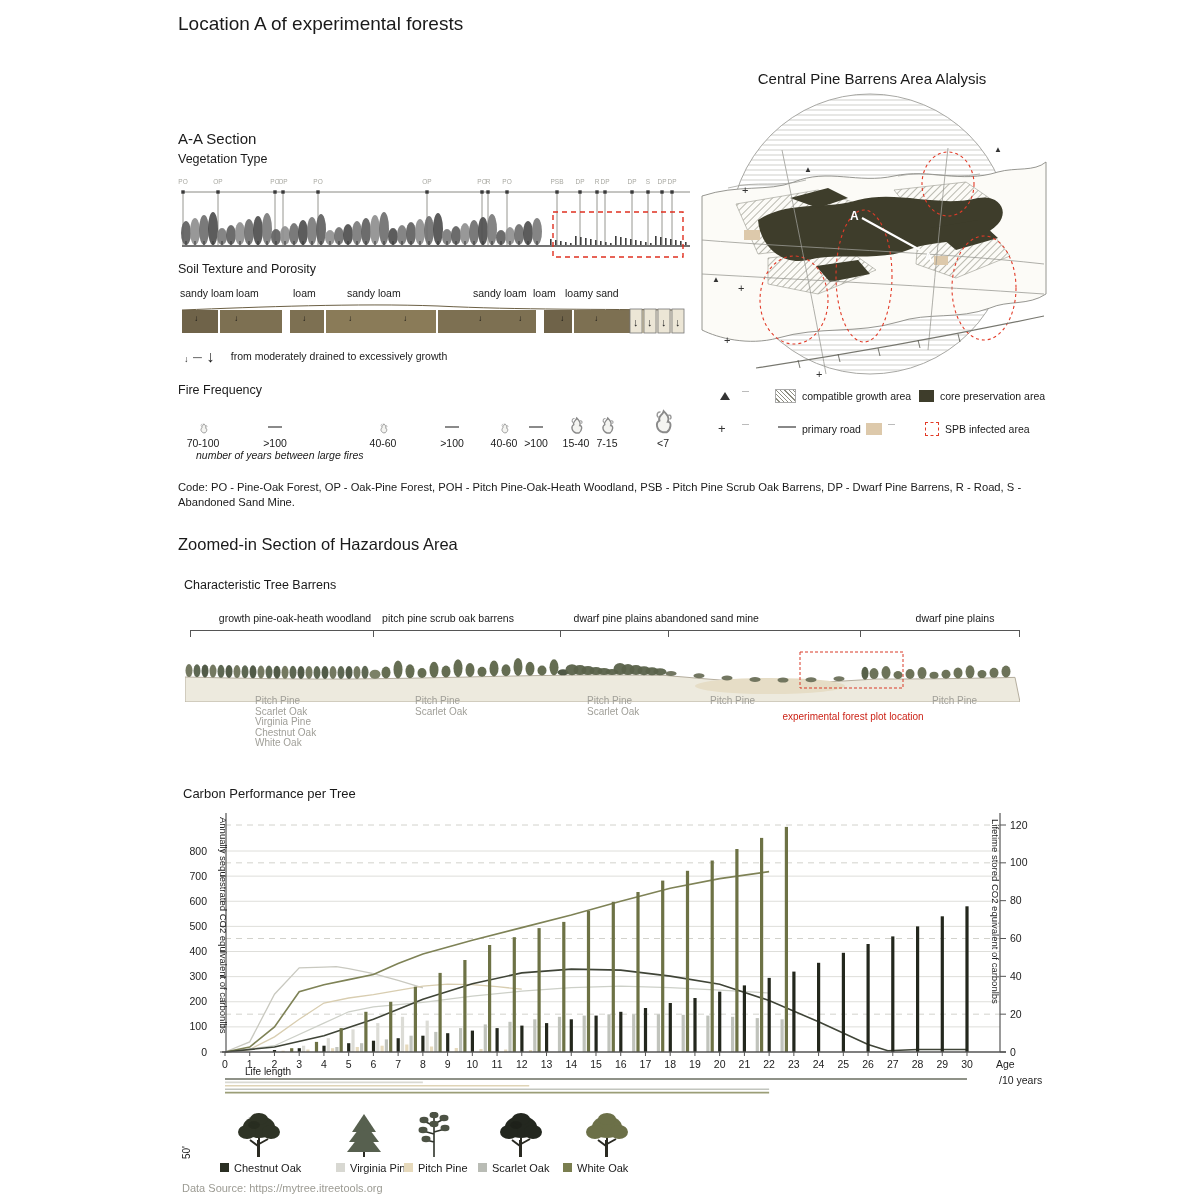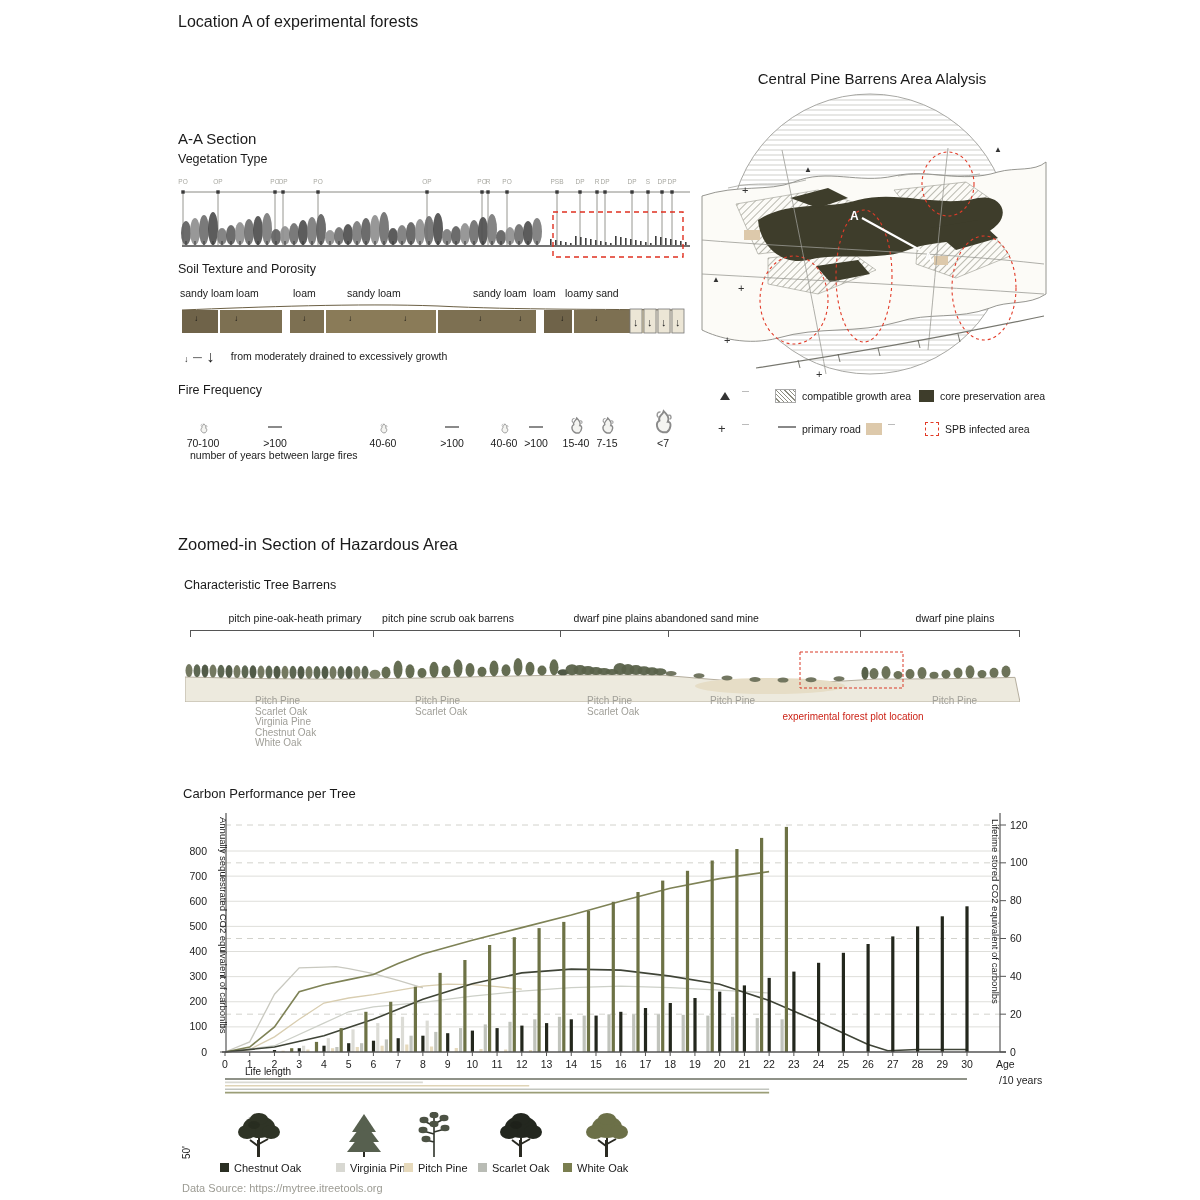--- a/index.html
+++ b/index.html
@@ -1,18 +1,18 @@
 <!DOCTYPE html>
 <html><head>
 <meta charset="utf-8">
 <style>
   html,body{margin:0;padding:0;background:#ffffff;}
   #page{position:relative;width:1200px;height:1200px;background:#fff;font-family:"Liberation Sans",sans-serif;color:#1a1a1a;overflow:hidden;}
   .abs{position:absolute;}
-  .sub{font-size:16px;}
+  .sub{font-size:19px;}
   .big{font-size:22px;letter-spacing:.5px;}
   .h15{font-size:15px;}
   .h16{font-size:16.5px;}
   .h13{font-size:13px;}
   .h125{font-size:12.5px;}
   .small{font-size:10.5px;}
   .tiny{font-size:10px;}
   .gray{color:#9c9b93;}
   .red{color:#cc2418;}
   .ctr{transform:translateX(-50%);white-space:nowrap;}
@@ -385,27 +385,28 @@
       <div class="abs" style="left:631px;top:400px;width:64px;text-align:center;">
         <div style="height:34px;display:flex;align-items:flex-end;justify-content:center;">
           <svg width="25.200000000000003" height="27.3" viewBox="0 0 12 13">
             <path d="M6,12 C3,11 2.5,7.5 4.5,6.5 C3.5,4.5 6,4 6.5,2 C8,3.5 9.5,5 8.5,7 C10.5,7 10,10.5 8,12 Z" fill="#f4f4f1" stroke="#8a8a8a" stroke-width="0.9"></path>
             <path d="M4,5 C2.8,4 3.5,2.2 5,2.4 M8.6,4 C10,3.4 10.4,5 9.6,5.8" fill="none" stroke="#9a9a9a" stroke-width="0.7"></path>
           </svg>
         </div>
         <div class="small" style="margin-top:3px;">&lt;7</div>
       </div>
     </div>
-<div class="abs small" style="left:190px;top:449px;">number of years between large fires</div>
-
+<div class="abs small" style="left:196px;top:449px;font-style:italic;">number of years between large fires</div>
+
+<div class="abs" style="left:178px;top:480px;width:856px;font-size:11.2px;line-height:1.38;">Code: PO - Pine-Oak Forest, OP - Oak-Pine Forest, POH - Pitch Pine-Oak-Heath Woodland, PSB - Pitch Pine Scrub Oak Barrens, DP - Dwarf Pine Barrens, R - Road, S - Abandoned Sand Mine.</div>
 
 <div class="abs h16" style="left:178px;top:535px;">Zoomed-in Section of Hazardous Area</div>
 <div class="abs h125" style="left:184px;top:578px;">Characteristic Tree Barrens</div>
 <div id="zone-labels">
-      <div class="abs small ctr" style="left:295px;top:612px;">pitch pine-oak-heath primary</div>
+      <div class="abs small ctr" style="left:295px;top:612px;">growth pine-oak-heath woodland</div>
       <div class="abs small ctr" style="left:448px;top:612px;">pitch pine scrub oak barrens</div>
       <div class="abs small ctr" style="left:613px;top:612px;">dwarf pine plains</div>
       <div class="abs small ctr" style="left:707px;top:612px;">abandoned sand mine</div>
       <div class="abs small ctr" style="left:955px;top:612px;">dwarf pine plains</div>
       <div class="abs ruler" style="left:190px;top:630px;width:829px;height:1px;"></div>
       <div class="abs ruler" style="left:190px;top:630px;width:1px;height:7px;"></div>
       <div class="abs ruler" style="left:373px;top:630px;width:1px;height:7px;"></div>
       <div class="abs ruler" style="left:560px;top:630px;width:1px;height:7px;"></div>
       <div class="abs ruler" style="left:668px;top:630px;width:1px;height:7px;"></div>
       <div class="abs ruler" style="left:860px;top:630px;width:1px;height:7px;"></div>

